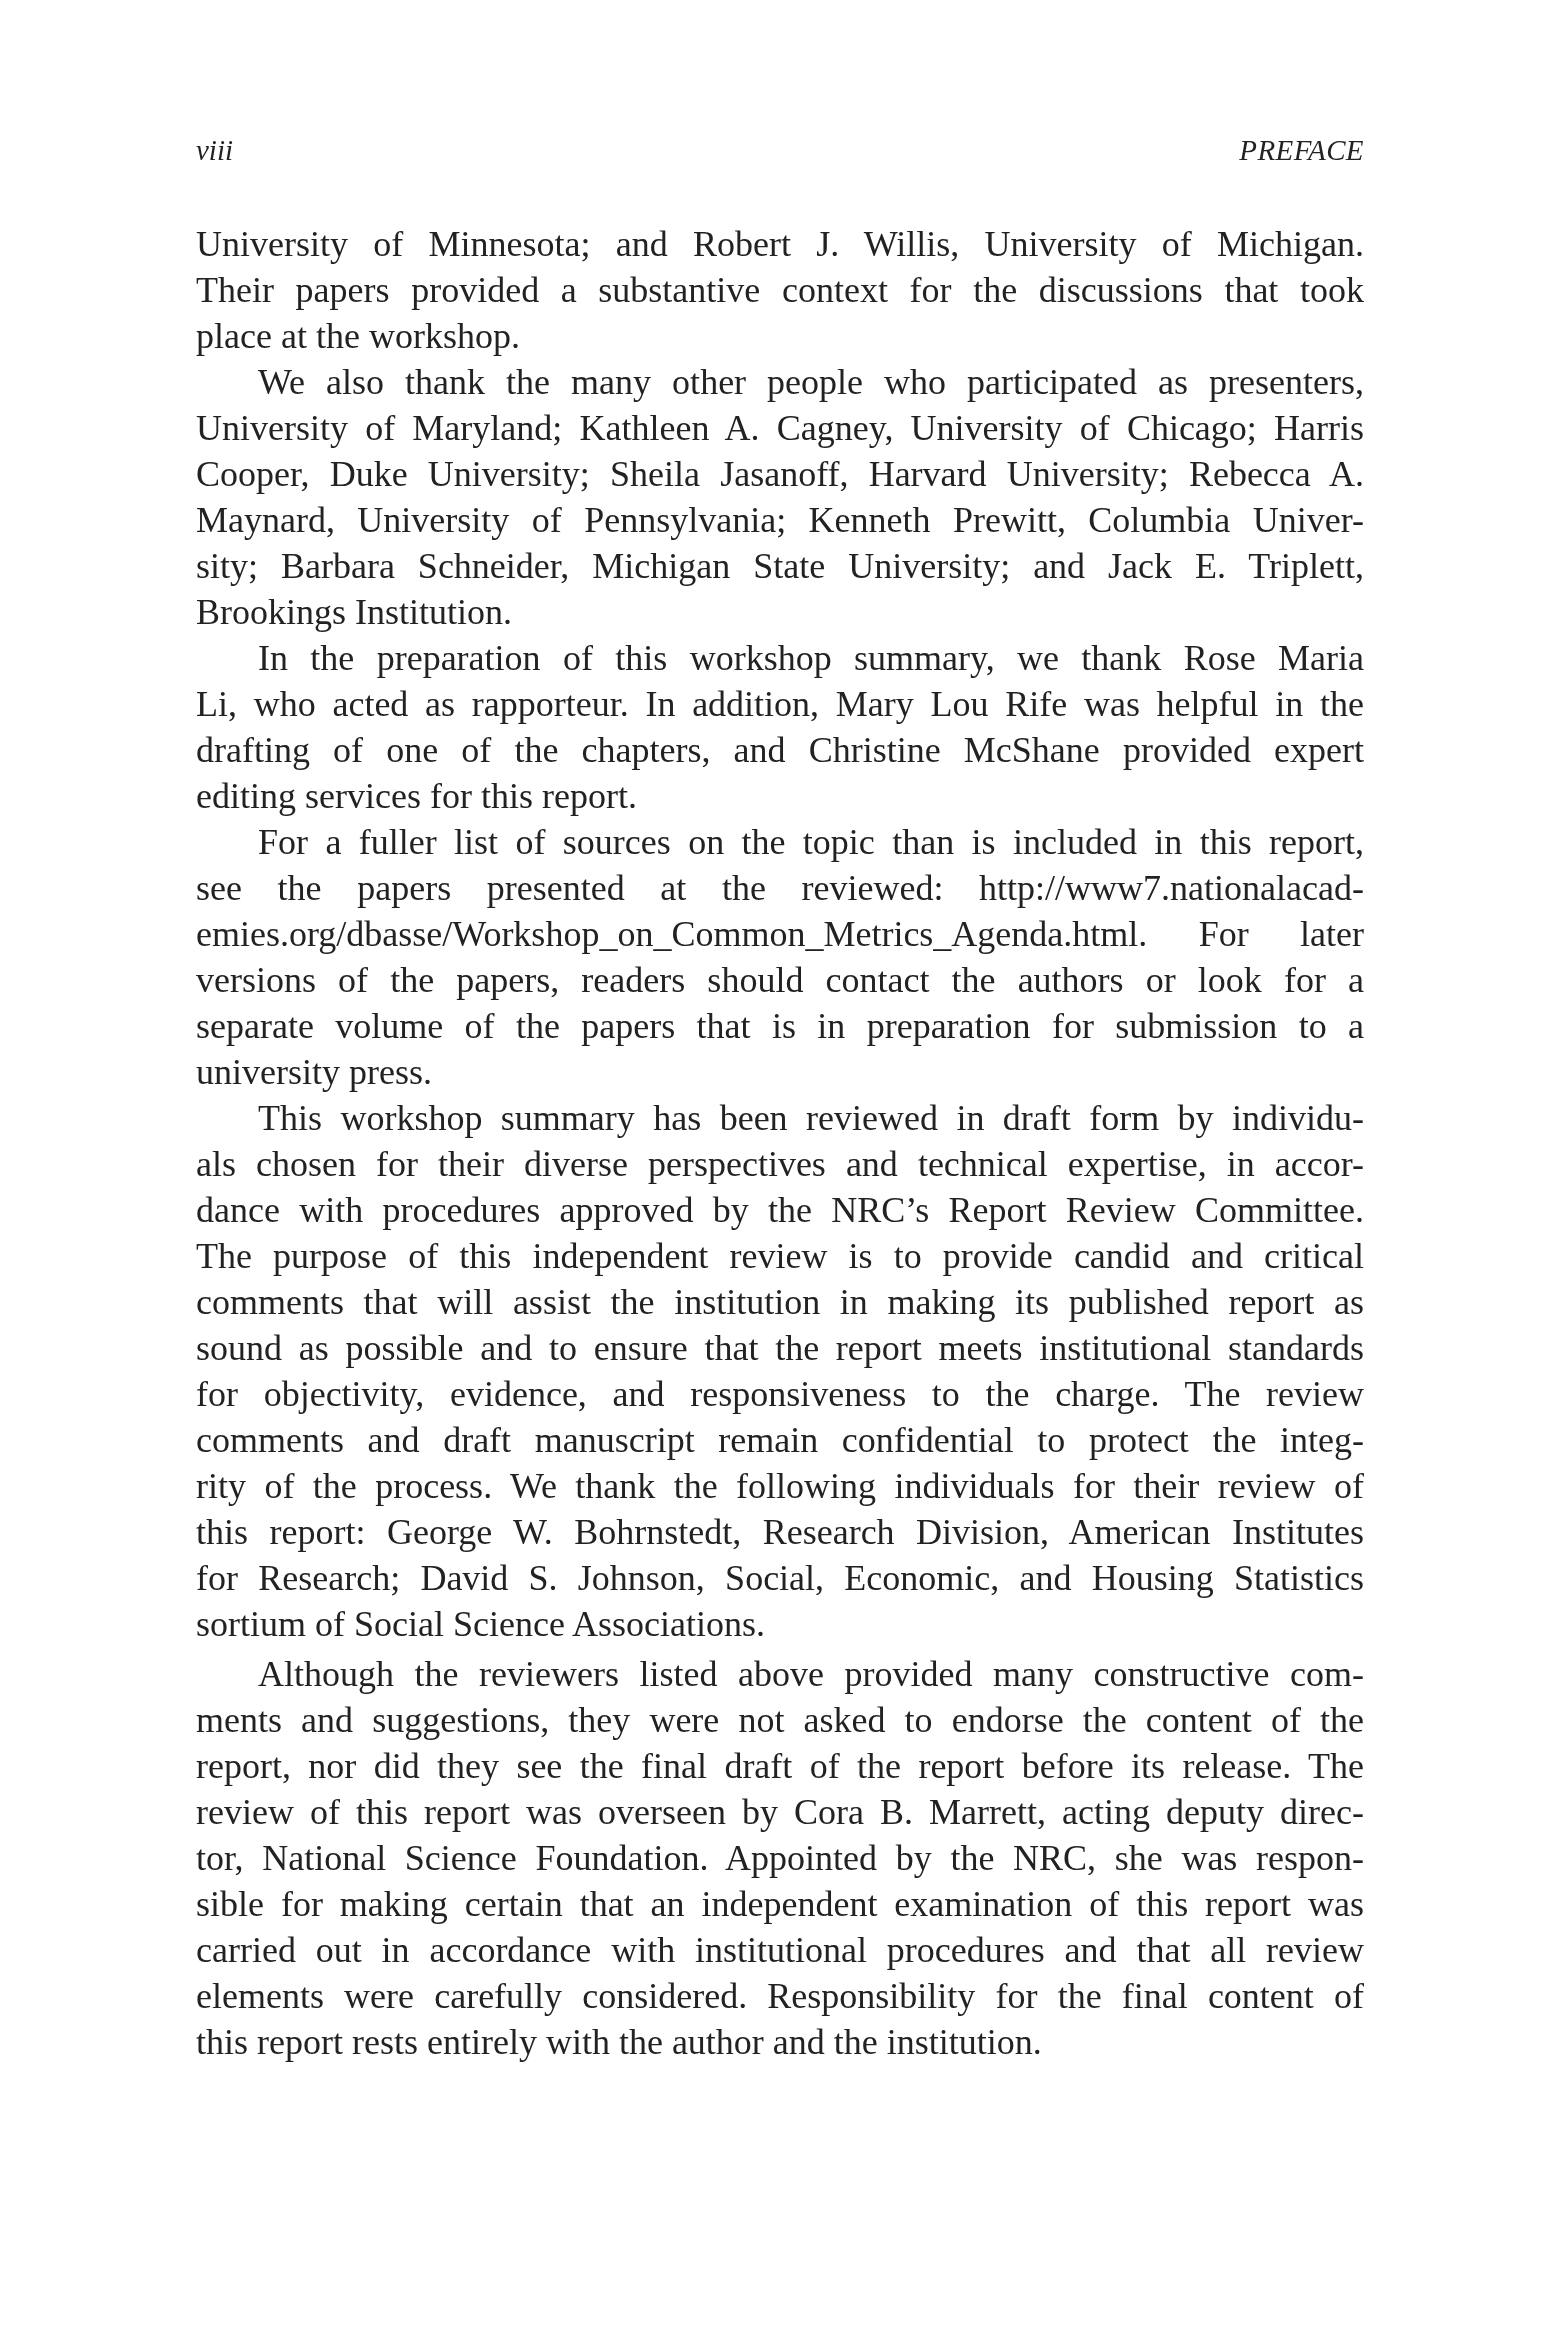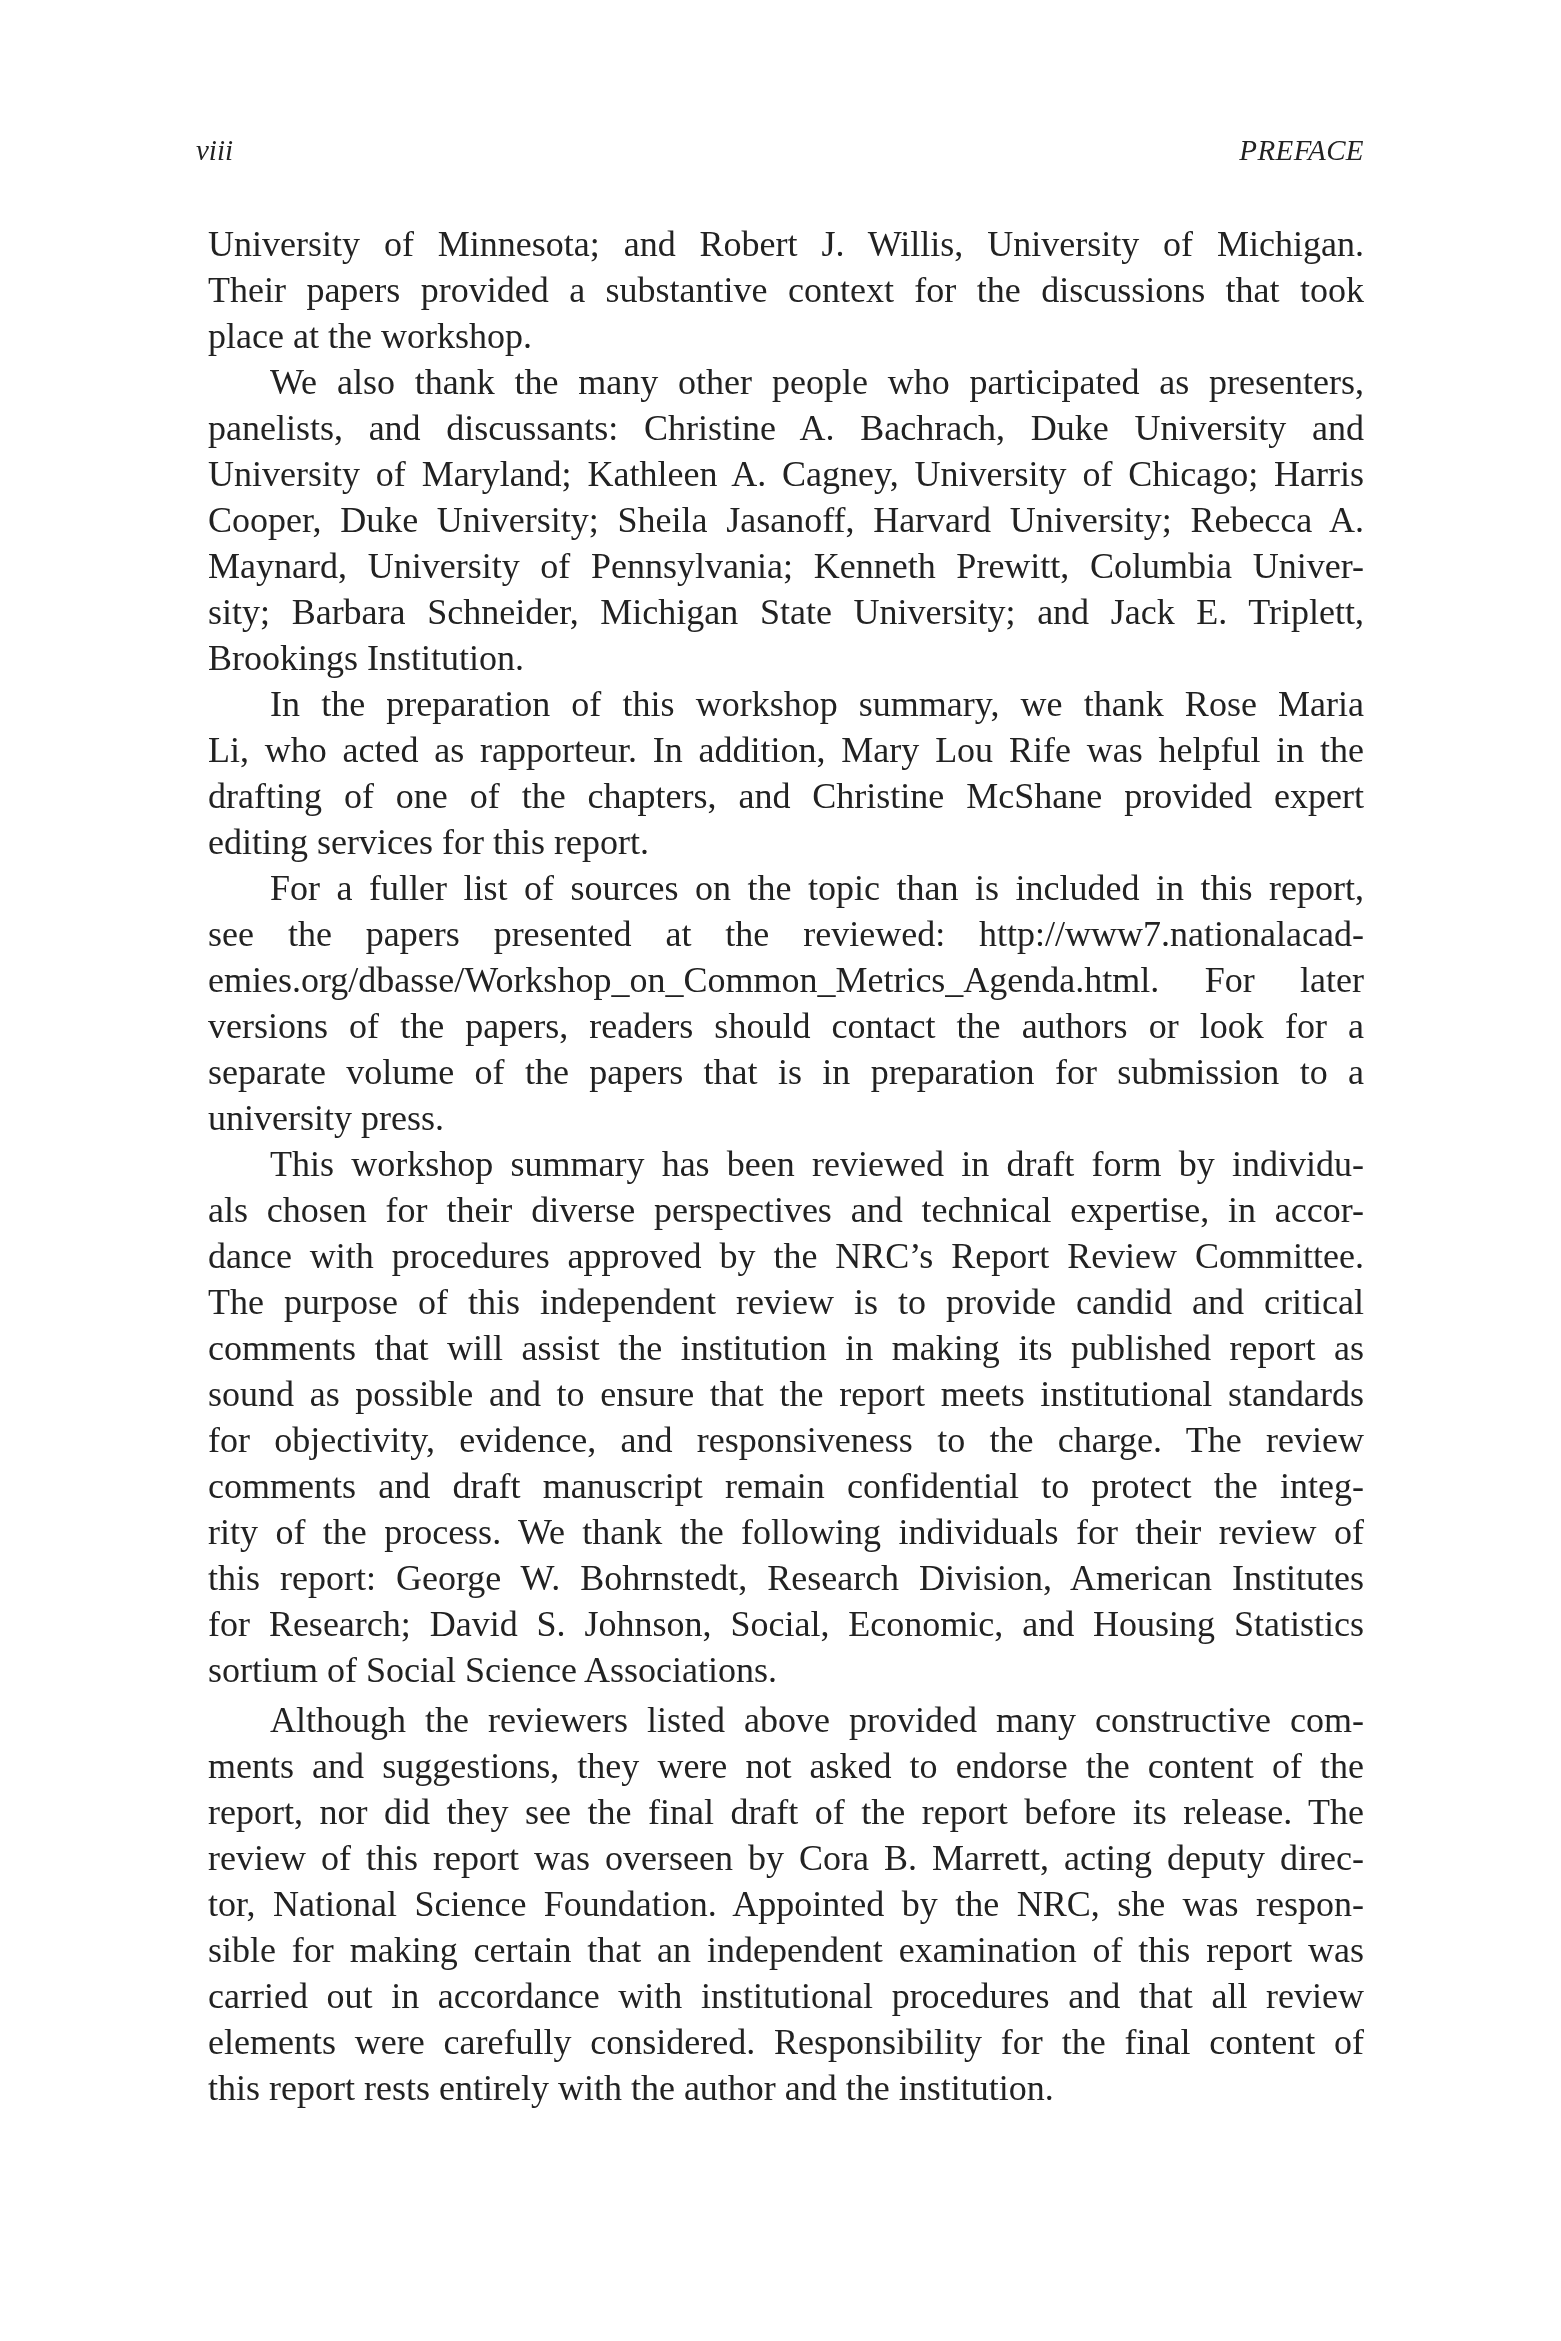--- a/index.html
+++ b/index.html
@@ -4,42 +4,41 @@
 <style>
   html, body { margin: 0; padding: 0; background: #ffffff; }
   body { width: 1561px; height: 2342px; position: relative; overflow: hidden; }
   .page { position: absolute; left: 0; top: 0; width: 1561px; height: 2342px; background: #fff; color: #222; }
   .running-head { position: absolute; top: 134px; left: 196px; width: 1168px; height: 43px;
     font-family: "Liberation Serif", "DejaVu Serif", serif; font-style: italic; font-size: 29px; color: #222; }
   .folio { position: absolute; left: 0; top: 0; }
   .section-title { position: absolute; right: 0; top: 0; letter-spacing: 0.4px; }
   .body-text { position: absolute; left: 196px; top: 221px; width: 1168px;
     font-family: "Liberation Serif", "DejaVu Serif", serif; font-size: 36px; color: #222; }
-  .line { display: block; height: 46px; line-height: 46px; white-space: nowrap; text-align: justify; text-align-last: justify; overflow: visible; margin-left: 12px; }
+  .line { display: block; height: 46px; line-height: 46px; white-space: nowrap; text-align: justify; text-align-last: justify; overflow: visible; }
   .line.last { text-align-last: left; }
   .line.indent { text-indent: 62px; }
   .para-gap { height: 3.5px; }
 </style>
 </head>
 <body>
 
 <div class="page">
   <div class="running-head">
     <span class="folio">viii</span>
     <span class="section-title">PREFACE</span>
   </div>
   <div class="body-text" id="body-text">
       <div class="paragraph">
         <span class="line">University of Minnesota; and Robert J. Willis, University of Michigan.</span>
         <span class="line">Their papers provided a substantive context for the discussions that took</span>
         <span class="line last">place at the workshop.</span>
       </div>
       <div class="paragraph">
         <span class="line indent">We also thank the many other people who participated as presenters,</span>
-        <span class="line">panelists, and discussants: Christine A. Bachrach, Duke University and</span>
         <span class="line">University of Maryland; Kathleen A. Cagney, University of Chicago; Harris</span>
         <span class="line">Cooper, Duke University; Sheila Jasanoff, Harvard University; Rebecca A.</span>
         <span class="line">Maynard, University of Pennsylvania; Kenneth Prewitt, Columbia Univer-</span>
         <span class="line">sity; Barbara Schneider, Michigan State University; and Jack E. Triplett,</span>
         <span class="line last">Brookings Institution.</span>
       </div>
       <div class="paragraph">
         <span class="line indent">In the preparation of this workshop summary, we thank Rose Maria</span>
         <span class="line">Li, who acted as rapporteur. In addition, Mary Lou Rife was helpful in the</span>
         <span class="line">drafting of one of the chapters, and Christine McShane provided expert</span>

